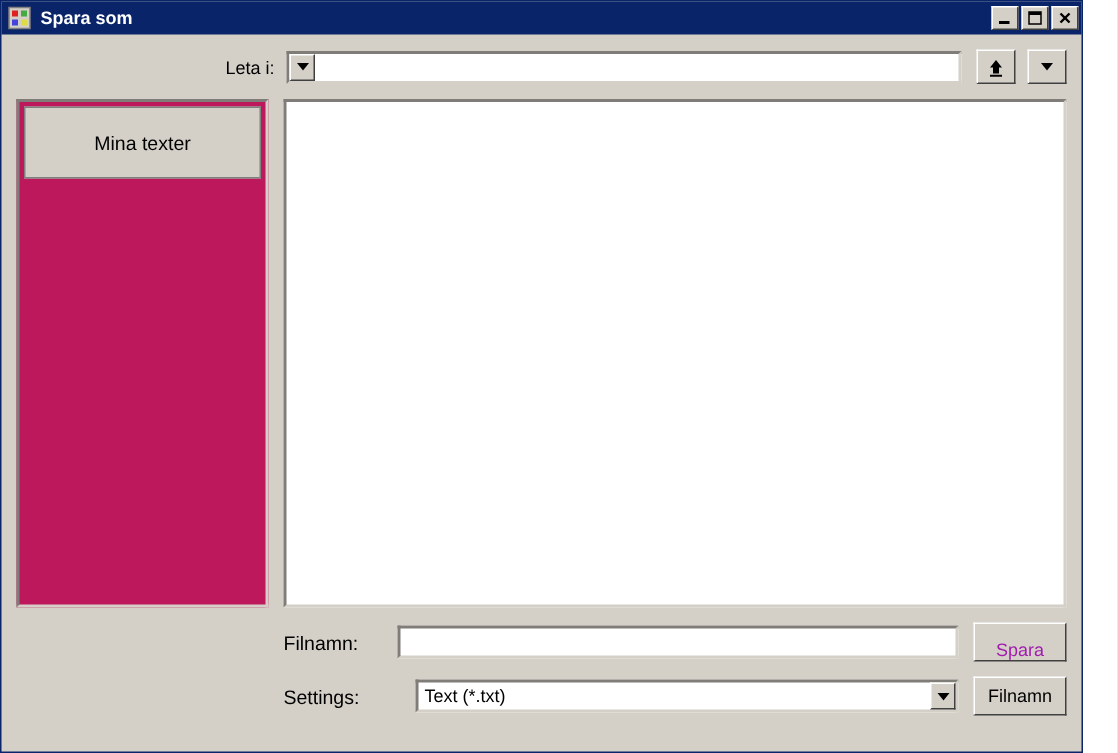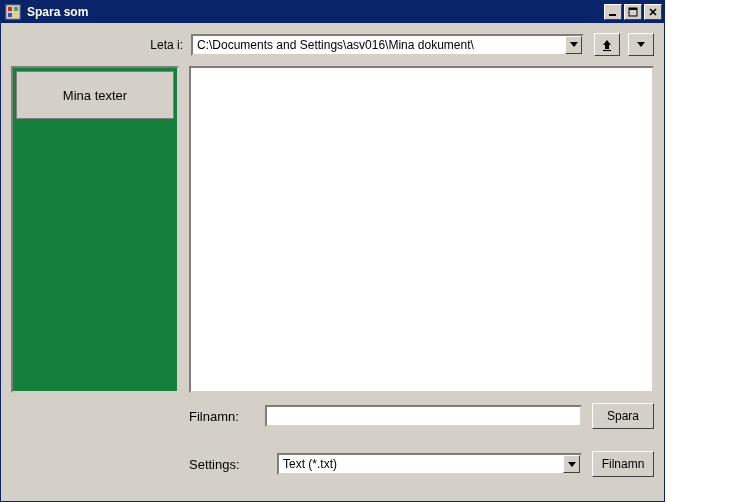--- a/index.html
+++ b/index.html
@@ -5,21 +5,21 @@
   * { box-sizing: border-box; margin: 0; padding: 0; }
   body {
     font-family: "Tahoma", "Segoe UI", sans-serif;
     font-size: 11px;
     background: #fff;
     width: 745px;
     height: 502px;
     overflow: hidden;
   }
   .window {
-    width: 665px;
+    width: 722px;
     height: 502px;
     border: 1px solid #0a246a;
     background: #d4d0c8;
     display: flex;
     flex-direction: column;
   }
   .titlebar {
     height: 22px;
     background: #0a246a;
     display: flex;
@@ -122,42 +122,42 @@
   }
   .midrow {
     flex: 1;
     display: flex;
     gap: 10px;
     margin-bottom: 10px;
   }
   .sidebar {
     width: 168px;
     border: 2px inset #d4d0c8;
-    background: #15803d;
+    background: #be185d;
     padding: 3px;
   }
   .sidebar-item {
     height: 48px;
     background: #d4d0c8;
     border: 1px solid #808080;
     display: flex;
     align-items: center;
     justify-content: center;
     font-size: 13px;
     color: #000;
   }
   .filelist {
     flex: 1;
     background: #fff;
     border: 2px inset #d4d0c8;
   }
   .bottomrows {
     display: flex;
     flex-direction: column;
-    gap: 22px;
+    gap: 10px;
     padding-left: 178px;
   }
   .bottom-row {
     display: flex;
     align-items: center;
   }
   .bottom-label {
     width: 76px;
     font-size: 13px;
   }
@@ -181,21 +181,21 @@
     height: 26px;
     margin-left: 10px;
     background: #d4d0c8;
     border: 1px solid;
     border-color: #fff #404040 #404040 #fff;
     font-size: 12px;
     display: flex;
     align-items: center;
     justify-content: center;
   }
-  .action-btn.disabled { color: #000000; }
+  .action-btn.disabled { color: #a21caf; align-items: flex-end; }
   .tri-down {
     width: 0; height: 0;
     border-left: 4px solid transparent;
     border-right: 4px solid transparent;
     border-top: 5px solid #000;
   }
 </style>
 </head>
 <body>
 
@@ -232,21 +232,20 @@
       </div>
     </div>
   </div>
 
   <div class="client">
 
     <div class="toprow">
       <div class="label look-label">Leta i:</div>
       <div class="path-combo">
         <div class="combo-box">
-          <div class="combo-text">C:\Documents and Settings\asv016\Mina dokument\</div>
           <div class="combo-arrow">
               <span class="tri-down"></span>
             </div>
         </div>
       </div>
       <div class="nav-btns">
         <div class="nav-btn">
           <svg width="14" height="14" viewBox="0 0 14 14">
             <path d="M7 2 L11 7 H9 V11 H5 V7 H3 Z" fill="#000"></path>
             <line x1="3" y1="12.5" x2="11" y2="12.5" stroke="#000" stroke-width="1.2"></line>

